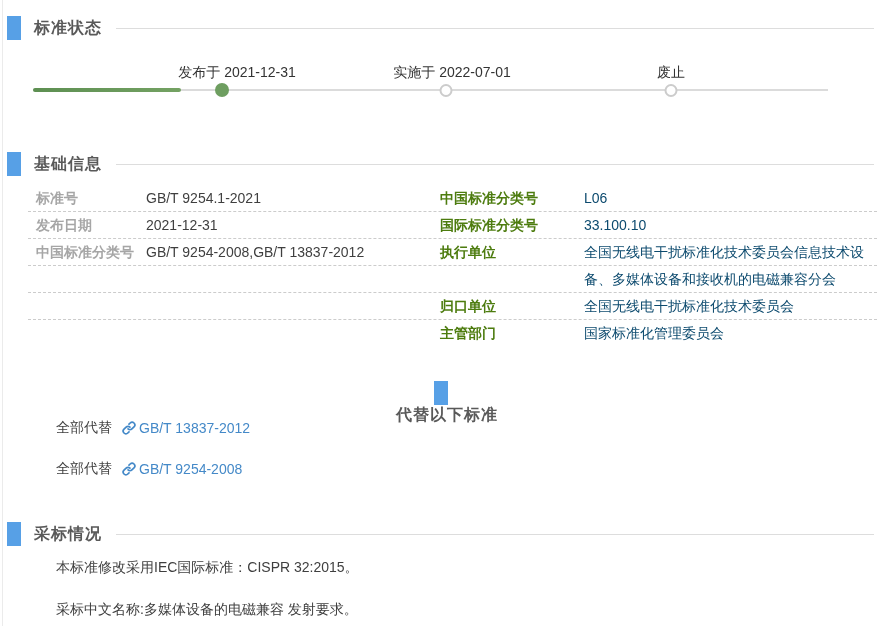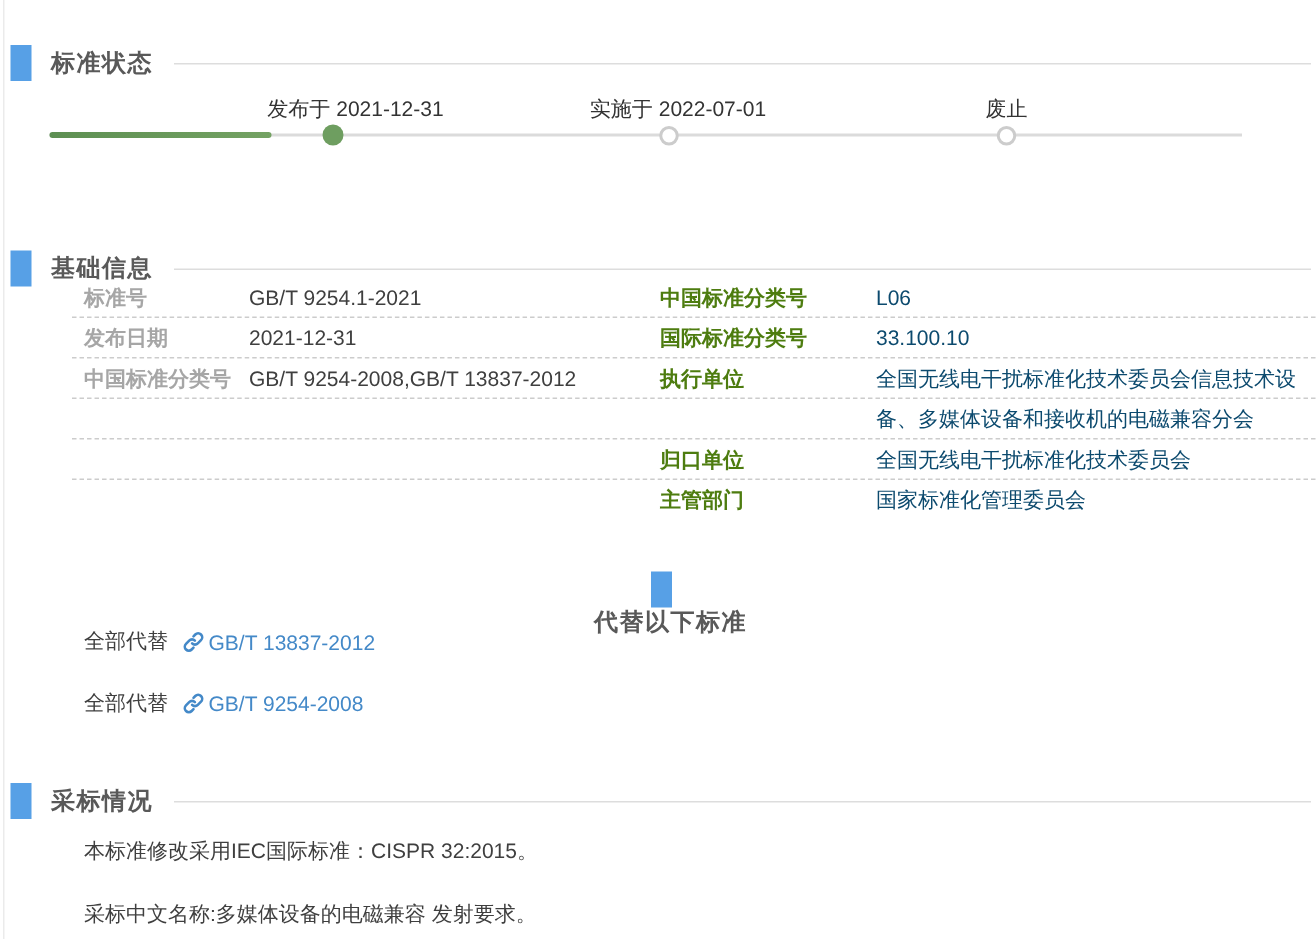--- a/index.html
+++ b/index.html
@@ -32,21 +32,21 @@
   }
   .tl-track { position:absolute; top:89px; left:30px; width:795px; height:2px; background:#dbdbdb; }
   .tl-progress { position:absolute; top:88px; left:30px; width:148px; height:4px; border-radius:2px;
     background:linear-gradient(to right,#5d8f52,#74a263); }
   .tl-dot { position:absolute; border-radius:50%; transform:translateX(-50%); }
   .tl-dot.active { top:83px; width:14px; height:14px; background:#6e9e60; }
   .tl-dot.inactive { top:84px; width:9px; height:9px; background:#fff; border:2.5px solid #ccc; }
 
   
   .binfo { position:absolute; top:185px; left:25px; right:0; font-size:14px; }
-  .grid-row { height:27px; box-sizing:border-box; border-bottom:1px dashed #ccc; position:relative;margin-left:20px; }
+  .grid-row { height:27px; box-sizing:border-box; border-bottom:1px dashed #ccc; position:relative; }
   .grid-row .lbl {
     position:absolute; left:8px; top:0; line-height:26px;
     color:#a6a6a6; font-weight:bold; white-space:nowrap;
   }
   .grid-row .val { position:absolute; left:118px; top:0; line-height:26px; color:#3f3f3f; white-space:nowrap; }
   .binfo-right { position:absolute; top:0; left:412px; right:0; }
   .r-row { display:flex; align-items:flex-start; }
   .r-row .lbl { width:108px; flex:0 0 auto; line-height:27px; color:#4d7c0f; font-weight:bold; white-space:nowrap; }
   .r-row .rval { line-height:27px; color:#0c4a6e;margin-left:36px; }
   .r-row .rval.wrap { width:292px; }
@@ -63,36 +63,36 @@
   .adopt-line {
     position:absolute; left:53px; font-size:14px; color:#3f3f3f;
     line-height:18px; white-space:nowrap;
   }
 </style>
 </head>
 <body>
 
 <div class="page">
 
-  <div class="sec" style="top:30px;justify-content:center;">
+  <div class="sec" style="top:16px;justify-content:center;">
     <span class="sq"></span>
     <span class="title">标准状态</span>
     <span class="rule"></span>
   </div>
 
   <div class="tl-label" style="left:234px;">发布于 2021-12-31</div>
   <div class="tl-label" style="left:449px;">实施于 2022-07-01</div>
   <div class="tl-label" style="left:668px;">废止</div>
   <div class="tl-track"></div>
   <div class="tl-progress"></div>
   <div class="tl-dot active" style="left:219px;"></div>
   <div class="tl-dot inactive" style="left:443px;"></div>
   <div class="tl-dot inactive" style="left:668px;"></div>
 
-  <div class="sec" style="top:152px;margin-top:15px;">
+  <div class="sec" style="top:152px;">
     <span class="sq"></span>
     <span class="title">基础信息</span>
     <span class="rule"></span>
   </div>
 
   <div class="binfo">
     <div class="grid-row">
       <span class="lbl">标准号</span>
       <span class="val">GB/T 9254.1-2021</span>
     </div>

